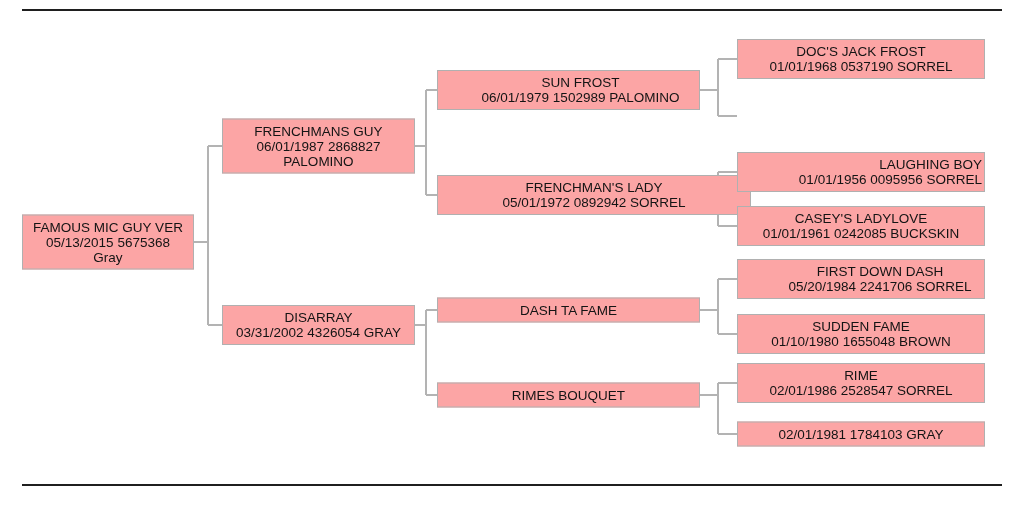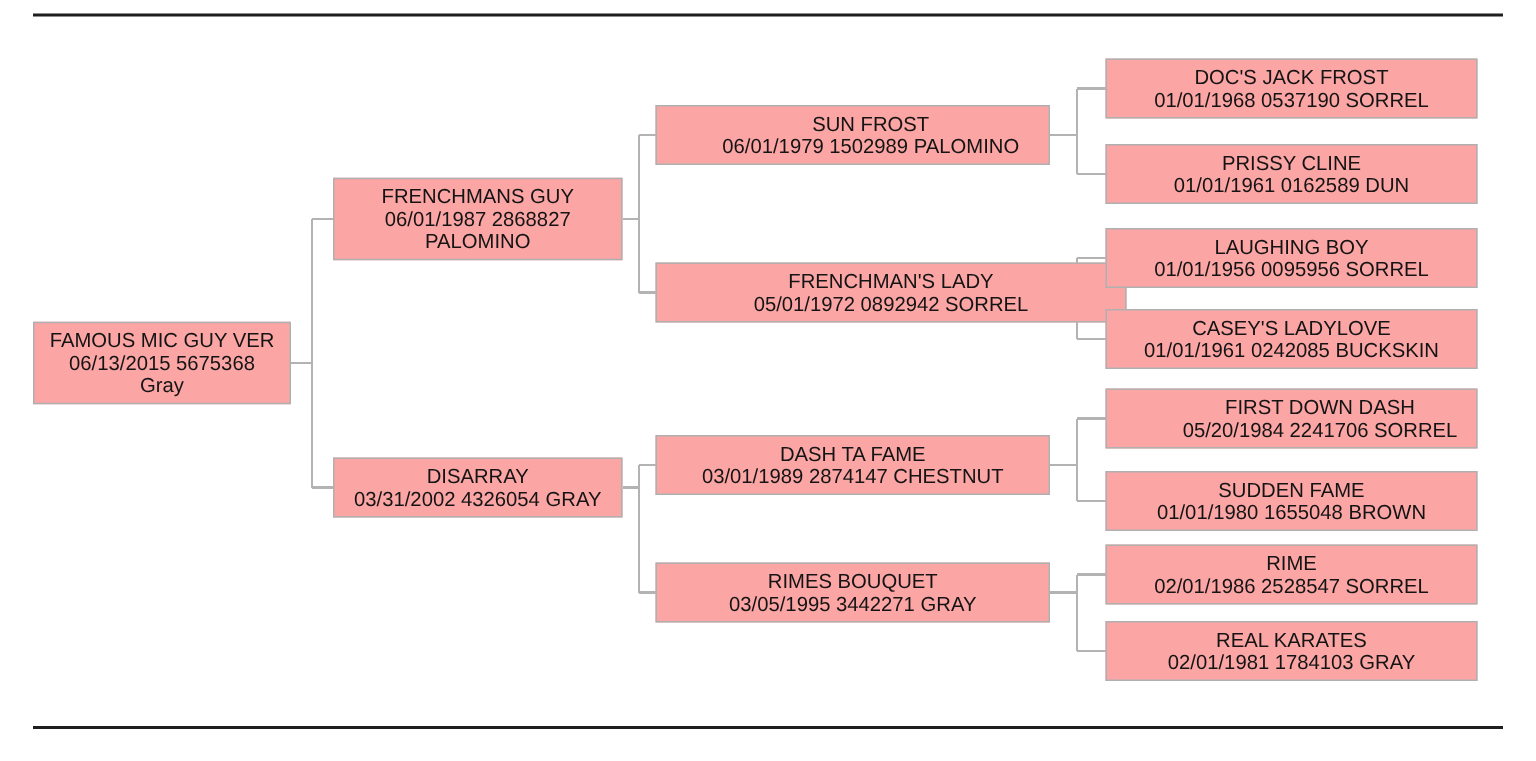--- a/index.html
+++ b/index.html
@@ -56,21 +56,21 @@
       <line x1="718" y1="279" x2="737" y2="279" stroke="#b3b3b3" stroke-width="1.5" shape-rendering="crispEdges"></line>
       <line x1="718" y1="334" x2="737" y2="334" stroke="#b3b3b3" stroke-width="1.5" shape-rendering="crispEdges"></line>
       <line x1="700" y1="395" x2="718" y2="395" stroke="#b3b3b3" stroke-width="1.5" shape-rendering="crispEdges"></line>
       <line x1="718" y1="383" x2="718" y2="434" stroke="#b3b3b3" stroke-width="1.5" shape-rendering="crispEdges"></line>
       <line x1="718" y1="383" x2="737" y2="383" stroke="#b3b3b3" stroke-width="1.5" shape-rendering="crispEdges"></line>
       <line x1="718" y1="434" x2="737" y2="434" stroke="#b3b3b3" stroke-width="1.5" shape-rendering="crispEdges"></line>
     </svg>
 
   <div class="node" style="left: 22px; width: 172px; top: 242px;">
       <div>FAMOUS MIC GUY VER</div>
-      <div>06/13/2015 5675368</div>
+      <div>05/13/2015 5675368</div>
       <div>Gray</div>
     </div>
     <div class="node" style="left: 222px; width: 193px; top: 146px;">
       <div>FRENCHMANS GUY</div>
       <div>06/01/1987 2868827</div>
       <div>PALOMINO</div>
     </div>
     <div class="node" style="left: 222px; width: 193px; top: 325px;">
       <div>DISARRAY</div>
       <div>03/31/2002 4326054 GRAY</div>
@@ -78,52 +78,45 @@
     <div class="node" style="left: 437px; width: 263px; top: 90px; padding-left: 26px;">
       <div>SUN FROST</div>
       <div>06/01/1979 1502989 PALOMINO</div>
     </div>
     <div class="node" style="left: 437px; width: 314px; top: 195px;">
       <div>FRENCHMAN'S LADY</div>
       <div>05/01/1972 0892942 SORREL</div>
     </div>
     <div class="node" style="left: 437px; width: 263px; top: 310px;">
       <div>DASH TA FAME</div>
-      <div>03/01/1989 2874147 CHESTNUT</div>
     </div>
     <div class="node" style="left: 437px; width: 263px; top: 395px;">
       <div>RIMES BOUQUET</div>
-      <div>03/05/1995 3442271 GRAY</div>
     </div>
     <div class="node" style="left: 737px; width: 248px; top: 59px;">
       <div>DOC'S JACK FROST</div>
       <div>01/01/1968 0537190 SORREL</div>
     </div>
-    <div class="node" style="left: 737px; width: 248px; top: 116px;">
-      <div>PRISSY CLINE</div>
-      <div>01/01/1961 0162589 DUN</div>
-    </div>
-    <div class="node" style="left: 737px; width: 248px; top: 172px;">
+    <div class="node" style="left: 737px; width: 248px; top: 172px; text-align: right;">
       <div>LAUGHING BOY</div>
       <div>01/01/1956 0095956 SORREL</div>
     </div>
     <div class="node" style="left: 737px; width: 248px; top: 226px;">
       <div>CASEY'S LADYLOVE</div>
       <div>01/01/1961 0242085 BUCKSKIN</div>
     </div>
     <div class="node" style="left: 737px; width: 248px; top: 279px; padding-left: 40px;">
       <div>FIRST DOWN DASH</div>
       <div>05/20/1984 2241706 SORREL</div>
     </div>
     <div class="node" style="left: 737px; width: 248px; top: 334px;">
       <div>SUDDEN FAME</div>
-      <div>01/01/1980 1655048 BROWN</div>
+      <div>01/10/1980 1655048 BROWN</div>
     </div>
     <div class="node" style="left: 737px; width: 248px; top: 383px;">
       <div>RIME</div>
       <div>02/01/1986 2528547 SORREL</div>
     </div>
     <div class="node" style="left: 737px; width: 248px; top: 434px;">
-      <div>REAL KARATES</div>
       <div>02/01/1981 1784103 GRAY</div>
     </div>
     <div class="rule bottom"></div>
 </div>
 
 </body></html>

